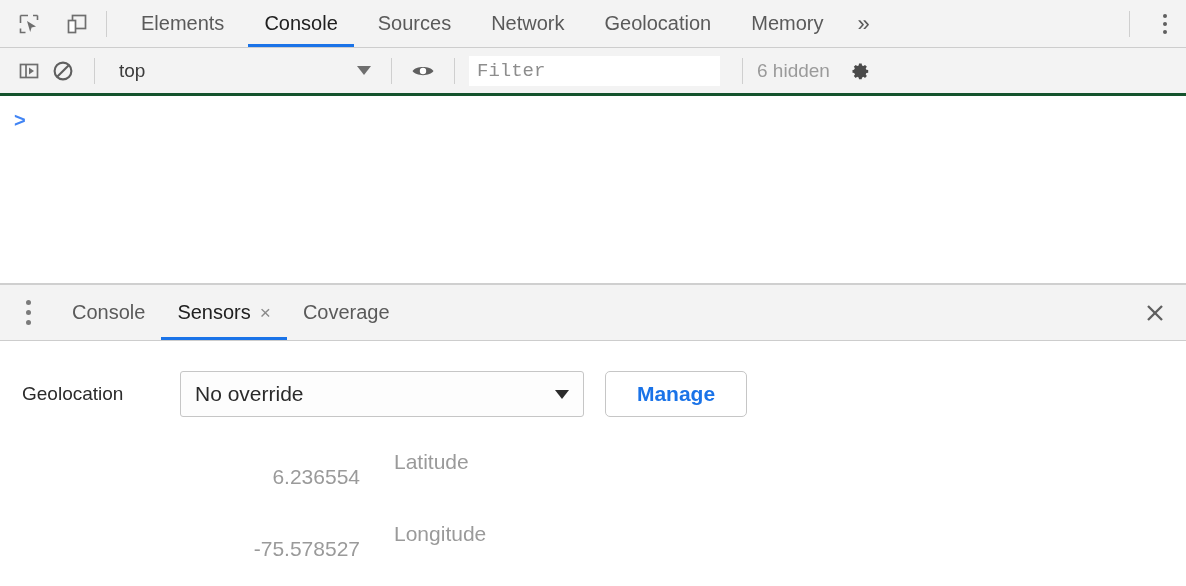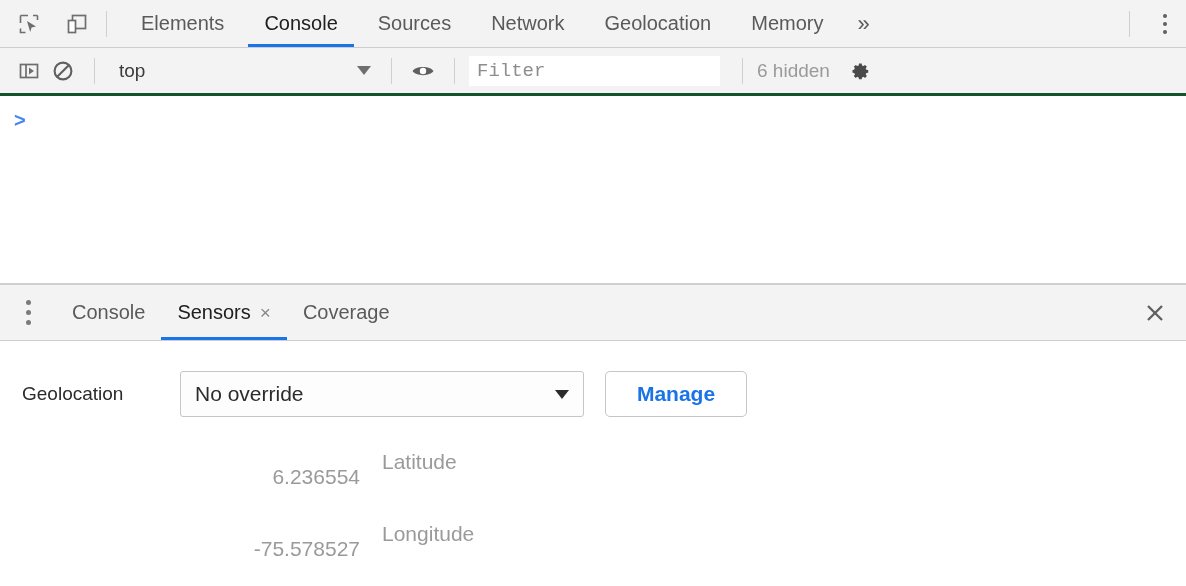--- a/index.html
+++ b/index.html
@@ -345,21 +345,21 @@
     border: none;
     outline: none;
     background: transparent;
     font-family: "Liberation Sans", sans-serif;
     padding: 0;
     margin-top: 30px;
   }
   .coord-name {
     font-size: 21px;
     color: #9a9a9a;
-    margin-left: 22px;
+    margin-left: 34px;
   }
 </style>
 </head>
 <body>
 
 <div class="main-tabbar">
 
   <div class="tb-icon-group">
     <div class="tb-icon">
       <svg width="24" height="24" viewBox="0 0 24 24">

